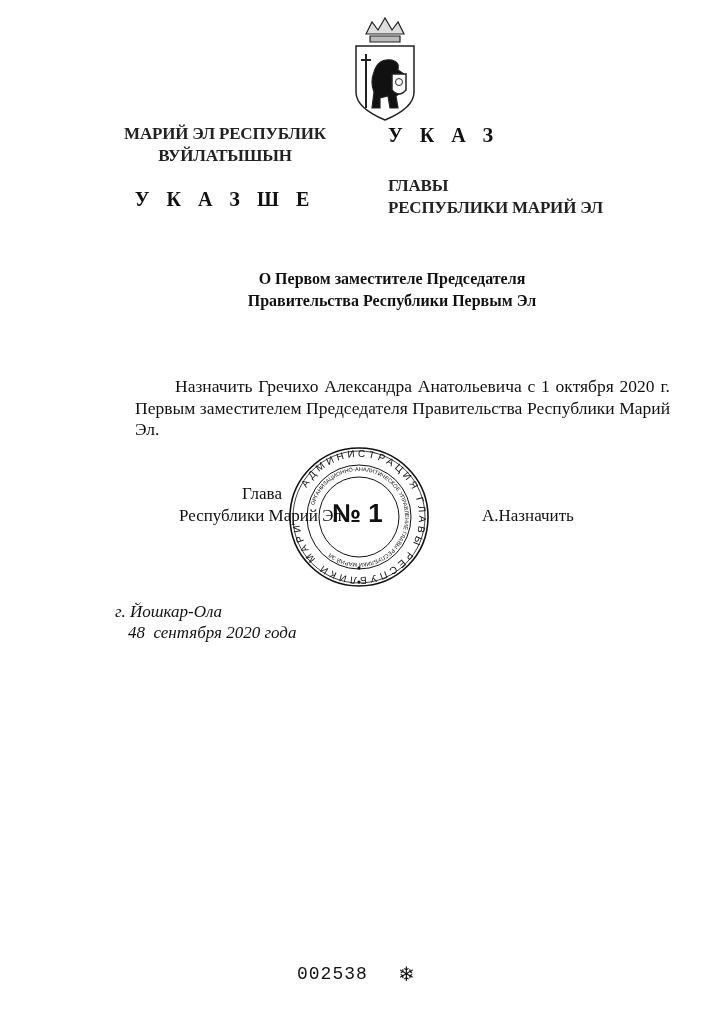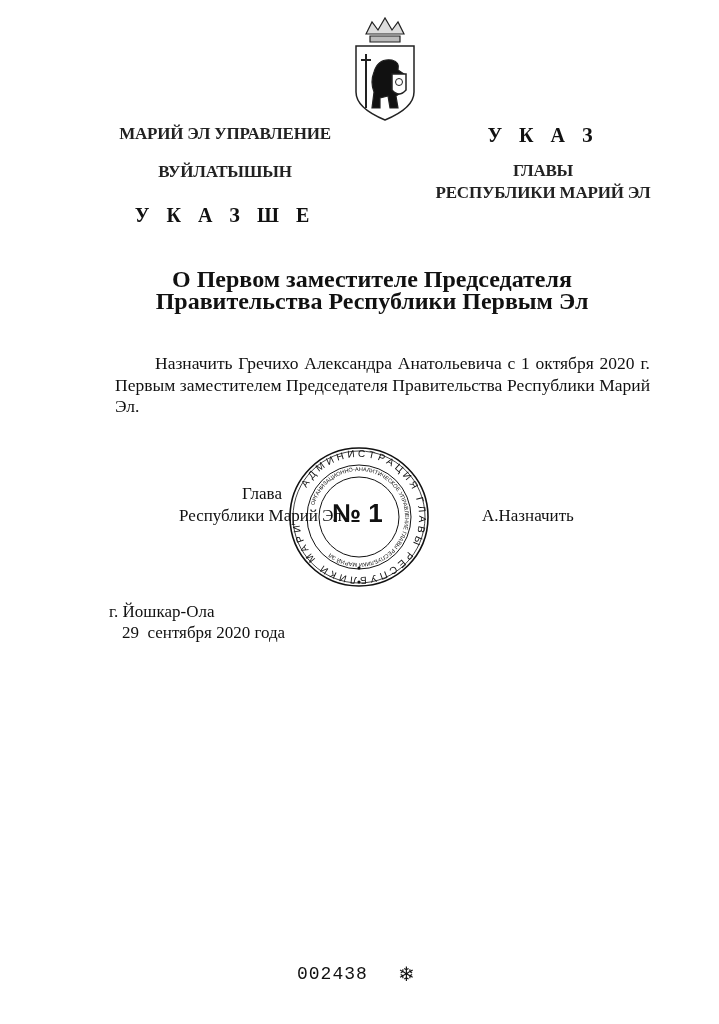--- a/index.html
+++ b/index.html
@@ -1,24 +1,24 @@
 <!DOCTYPE html>
 <html><head>
 <meta charset="utf-8">
 <style>
   html, body { margin: 0; padding: 0; background: #ffffff; }
   body { width: 719px; height: 1024px; position: relative; overflow: hidden;
          font-family: "Liberation Serif", "DejaVu Serif", serif; color: #111; }
   .abs { position: absolute; }
   .emblem { left: 352px; top: 12px; width: 66px; height: 112px; }
   .hdr-left { left: 100px; width: 250px; text-align: center; font-weight: bold; }
-  .hdr-right { left: 408px; width: 270px; text-align: center; font-weight: bold; }
+  .hdr-right { left: 388px; width: 270px; font-weight: bold; }
   .hdr-line { font-size: 17px; letter-spacing: -0.2px; color: #222; }
   .ukaz { font-size: 20px; letter-spacing: 6px; }
-  .title { left: 92px; width: 560px; text-align: center; font-weight: bold; font-size: 24px; line-height: 22px; }
+  .title { left: 112px; width: 560px; text-align: center; font-weight: bold; font-size: 16px; line-height: 22px; }
   .body-text { left: 115px; width: 535px; font-size: 17.5px; line-height: 21.5px; text-align: justify; }
   .body-text p { margin: 0; text-indent: 40px; text-align-last: left; }
   .sig { font-size: 17px; text-align: right; }
   .stamp { left: 288px; top: 446px; width: 142px; height: 142px; }
   .stamp-num { left: 332px; top: 498px; font-family: "Liberation Sans", sans-serif; font-size: 26px; font-weight: bold; }
   .place { font-size: 17px; line-height: 21px; }
   .mono { font-family: "Liberation Mono", "DejaVu Sans Mono", monospace; }
   .serial { left: 297px; top: 964px; font-size: 18px; letter-spacing: 1px; }
   .flake { left: 398px; top: 962px; font-size: 20px; }
 </style>
@@ -32,37 +32,37 @@
     <path d="M4 34 L62 34 L62 80 Q62 96 33 108 Q4 96 4 80 Z" stroke-width="1.5"></path>
     <line x1="14" y1="42" x2="14" y2="96" stroke-width="2"></line>
     <line x1="9" y1="48" x2="19" y2="48" stroke-width="2"></line>
     <path d="M22 60 Q26 46 40 48 Q48 50 46 58 L52 62 L50 80 L44 84 L46 96 L38 96 L36 84 L28 86 L28 96 L20 96 L22 80 Q18 70 22 60 Z" fill="#111"></path>
     <path d="M40 62 L54 62 L54 78 Q47 86 40 78 Z" fill="#fff" stroke-width="1.5"></path>
     <circle cx="47" cy="70" r="3.5" stroke-width="1"></circle>
   </g>
 </svg>
 
 <div class="abs hdr-left" style="top:124px;">
-  <div class="hdr-line">МАРИЙ ЭЛ УПРАВЛЕНИЕ</div>
-  <div class="hdr-line" style="margin-top:18px;">ВУЙЛАТЫШЫН</div>
+  <div class="hdr-line">МАРИЙ ЭЛ РЕСПУБЛИК</div>
+  <div class="hdr-line" style="margin-top:2px;">ВУЙЛАТЫШЫН</div>
   <div class="ukaz" style="margin-top:22px;">У К А З Ш Е</div>
 </div>
 
 <div class="abs hdr-right" style="top:124px;">
   <div class="ukaz">У К А З</div>
-  <div class="hdr-line" style="margin-top:14px;">ГЛАВЫ</div>
+  <div class="hdr-line" style="margin-top:29px;">ГЛАВЫ</div>
   <div class="hdr-line" style="margin-top:2px;">РЕСПУБЛИКИ МАРИЙ ЭЛ</div>
 </div>
 
 <div class="abs title" style="top:268px;">
   <div>О Первом заместителе Председателя</div>
   <div>Правительства Республики Первым Эл</div>
 </div>
 
-<div class="abs body-text" style="top:353px;">
+<div class="abs body-text" style="top:376px;margin-left:20px;">
   <p>Назначить Гречихо Александра Анатольевича с 1 октября 2020 г. Первым заместителем Председателя Правительства Республики Марий Эл.</p>
 </div>
 
 <div class="abs sig" style="left:242px; top:484px;">Глава</div>
 <div class="abs sig" style="left:179px; top:506px;">Республики Марий Эл</div>
 <div class="abs sig" style="left:482px; top:506px;">А.Назначить</div>
 
 <svg class="abs stamp" viewBox="0 0 142 142">
   <defs>
     <path id="outerArc" d="M71,71 m-60,0 a60,60 0 1,1 120,0 a60,60 0 1,1 -120,0"></path>
@@ -76,19 +76,19 @@
     <textPath href="#outerArc" startOffset="8%">АДМИНИСТРАЦИЯ ГЛАВЫ РЕСПУБЛИКИ МАРИЙ ЭЛ</textPath>
   </text>
   <text font-family="Liberation Sans, sans-serif" font-size="5.6" fill="#111">
     <textPath href="#innerArc" startOffset="4%">ОРГАНИЗАЦИОННО-АНАЛИТИЧЕСКОЕ УПРАВЛЕНИЕ ГЛАВЫ РЕСПУБЛИКИ МАРИЙ ЭЛ</textPath>
   </text>
   <circle cx="71" cy="122" r="1.6" fill="#111"></circle>
   <circle cx="71" cy="136" r="1.6" fill="#111"></circle>
 </svg>
 <div class="abs stamp-num">№ 1</div>
 
-<div class="abs place" style="left:109px; top:601px;">
+<div class="abs place" style="left:115px; top:601px;font-style:italic;">
   <div>г. Йошкар-Ола</div>
-  <div style="padding-left:13px; white-space:pre;">29  сентября 2020 года</div>
+  <div style="padding-left:13px; white-space:pre;">48  сентября 2020 года</div>
 </div>
 
-<div class="abs serial mono">002438</div>
+<div class="abs serial mono">002538</div>
 <div class="abs flake">❄</div>
 
 </body></html>

